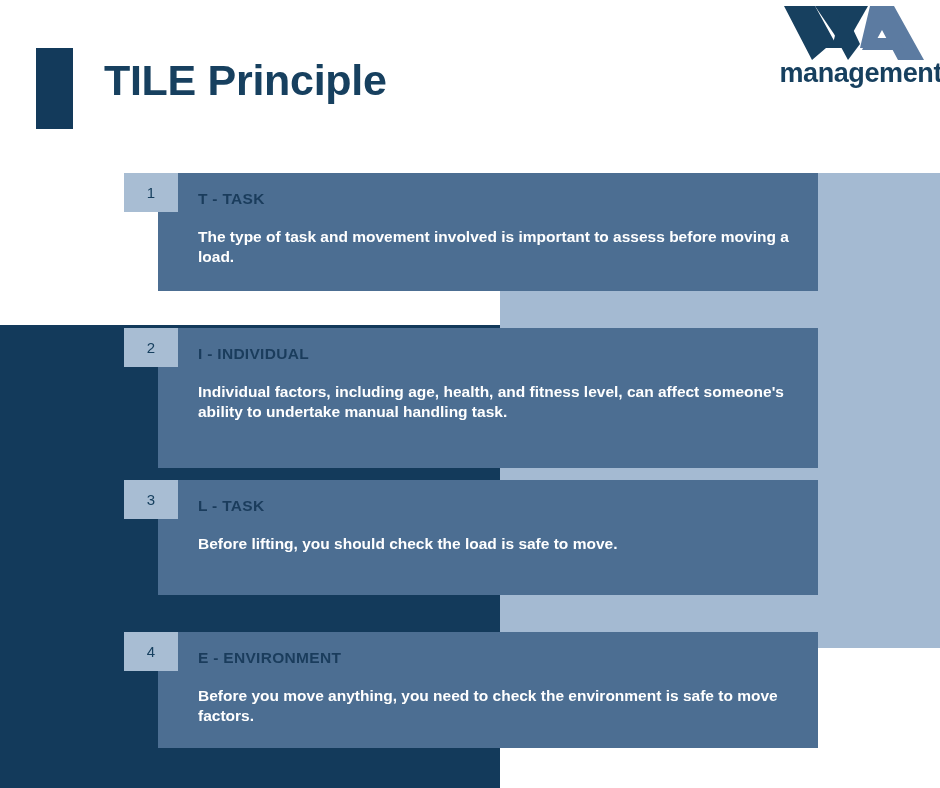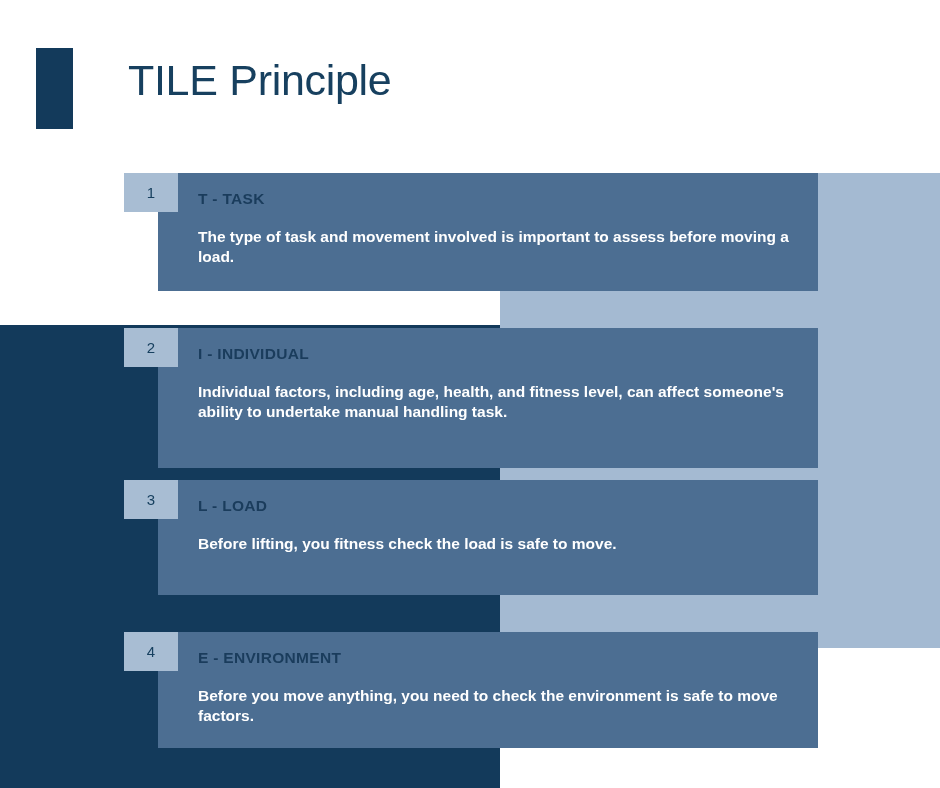--- a/index.html
+++ b/index.html
@@ -46,24 +46,24 @@
     position: absolute;
     left: 36px;
     top: 48px;
     width: 37px;
     height: 81px;
     background: #133a5b;
     z-index: 5;
   }
   .page-title {
     position: absolute;
-    left: 128px;
+    left: 104px;
     top: 56px;
     font-size: 43px;
-    font-weight: normal;
+    font-weight: bold;
     color: #17405f;
     letter-spacing: -0.3px;
     z-index: 5;
     white-space: nowrap;
   }
 
   
   .logo {
     position: absolute;
     right: 0px;
@@ -153,42 +153,52 @@
 <body>
 
 <div class="slide">
 
   <div class="bg-navy-block"></div>
   <div class="bg-lightblue-panel"></div>
 
   <div class="title-accent"></div>
   <div class="page-title">TILE Principle</div>
 
+  <div class="logo">
+    <svg class="logo-mark" width="160" height="56" viewBox="0 0 160 56">
+      <polygon points="6,2 33,2 56,44 44,44 30,56 2,2" fill="#17405f"></polygon>
+      <polygon points="33,2 60,2 78,40 66,56 52,30" fill="#17405f"></polygon>
+      <polygon points="60,2 86,2 62,44 50,44" fill="#17405f"></polygon>
+      <polygon points="88,2 112,2 142,56 116,56 100,26 90,44 78,44" fill="#5c7ba1"></polygon>
+      <polygon points="86,34 116,34 122,46 80,46" fill="#5c7ba1"></polygon>
+    </svg>
+    <span class="logo-word">management</span>
+  </div>
 
   <div class="items">
 
     <div class="item" style="top:173px">
       <div class="item-card" style="height:118px"></div>
       <div class="item-badge">1</div>
       <div class="item-title">T - TASK</div>
       <div class="item-desc">The type of task and movement involved is important to assess before moving a load.</div>
     </div>
 
     <div class="item" style="top:328px">
       <div class="item-card" style="height:140px"></div>
       <div class="item-badge">2</div>
       <div class="item-title">I - INDIVIDUAL</div>
       <div class="item-desc">Individual factors, including age, health, and fitness level, can affect someone's ability to undertake manual handling task.</div>
     </div>
 
     <div class="item" style="top:480px">
       <div class="item-card" style="height:115px"></div>
       <div class="item-badge">3</div>
-      <div class="item-title">L - LOAD</div>
-      <div class="item-desc">Before lifting, you fitness check the load is safe to move.</div>
+      <div class="item-title">L - TASK</div>
+      <div class="item-desc">Before lifting, you should check the load is safe to move.</div>
     </div>
 
     <div class="item" style="top:632px">
       <div class="item-card" style="height:116px"></div>
       <div class="item-badge">4</div>
       <div class="item-title">E - ENVIRONMENT</div>
       <div class="item-desc">Before you move anything, you need to check the environment is safe to move factors.</div>
     </div>
 
   </div>

